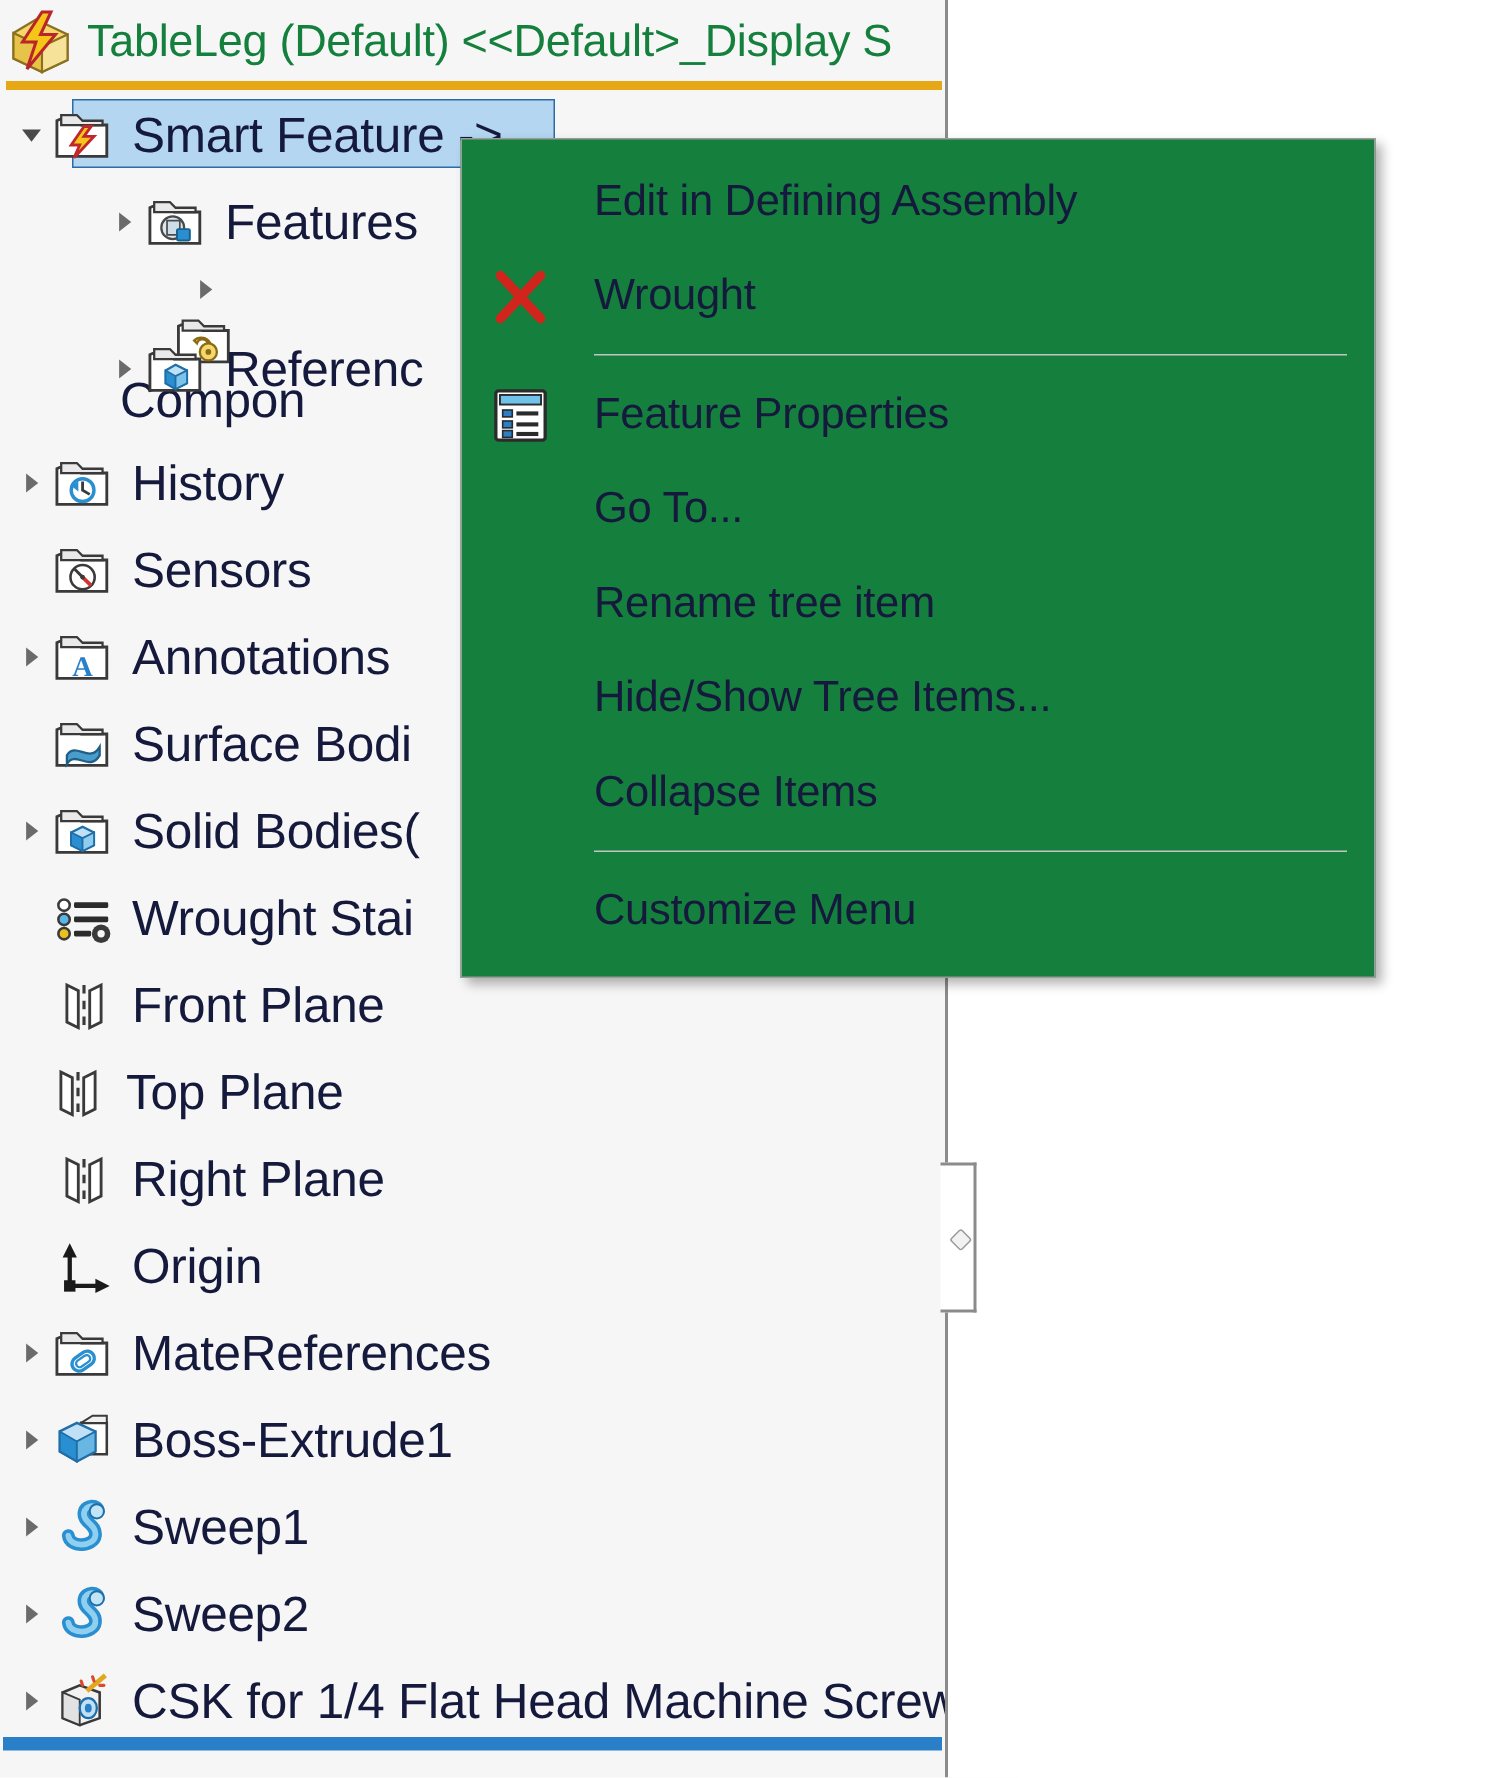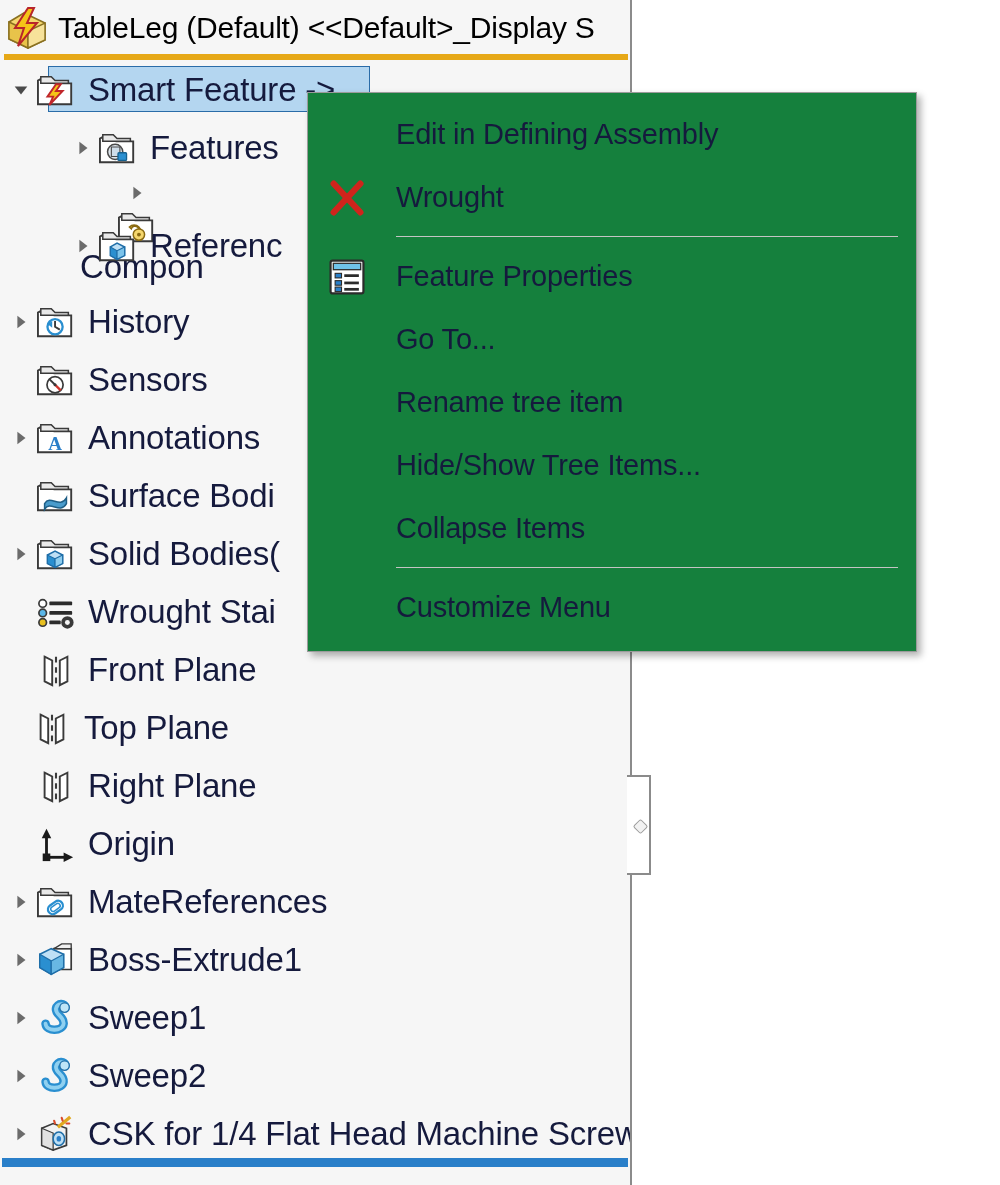--- a/index.html
+++ b/index.html
@@ -58,21 +58,21 @@
   #title-row {
     position: absolute;
     left: 0; top: 4px;
     width: 630px; height: 48px;
     display: flex; align-items: center;
     white-space: nowrap;
   }
   #title-row .t-icon { width: 46px; height: 44px; margin-left: 4px; flex: none; }
   #title-text {
     font-size: 30px;
-    color: #000000;
+    color: #15803d;
     margin-left: 8px;
     letter-spacing: -0.2px;
   }
   #title-underline {
     position: absolute;
     left: 4px; top: 54px;
     width: 624px; height: 6px;
     background: #e6a817;
   }
 

